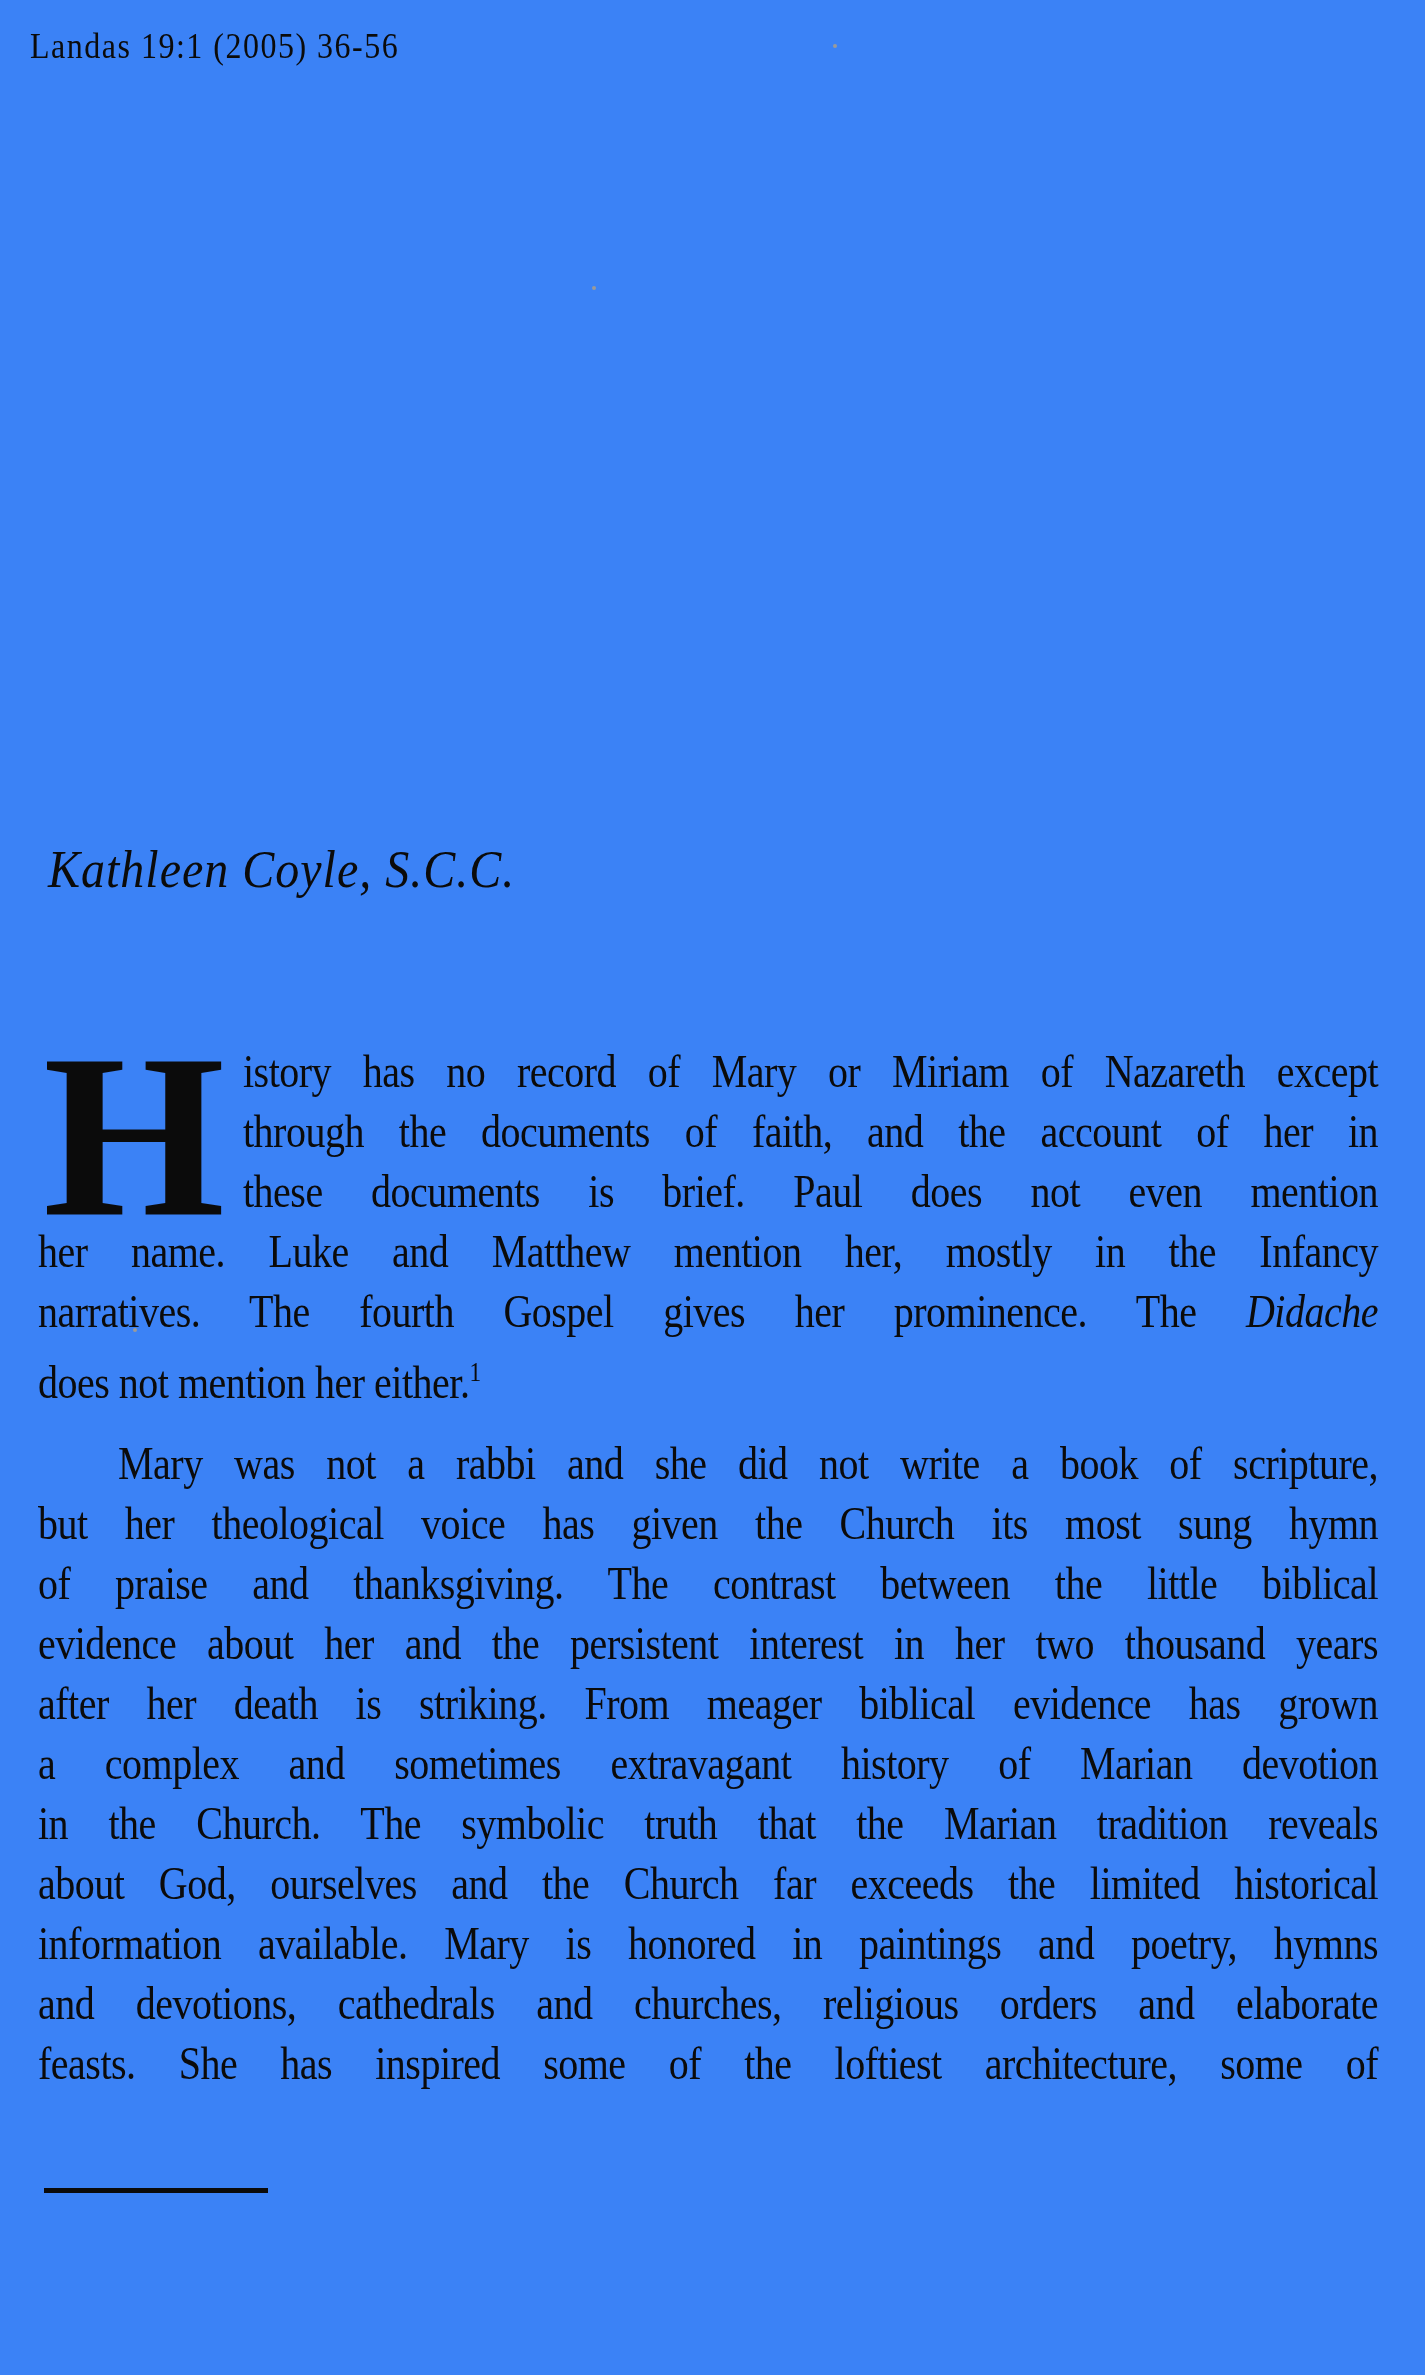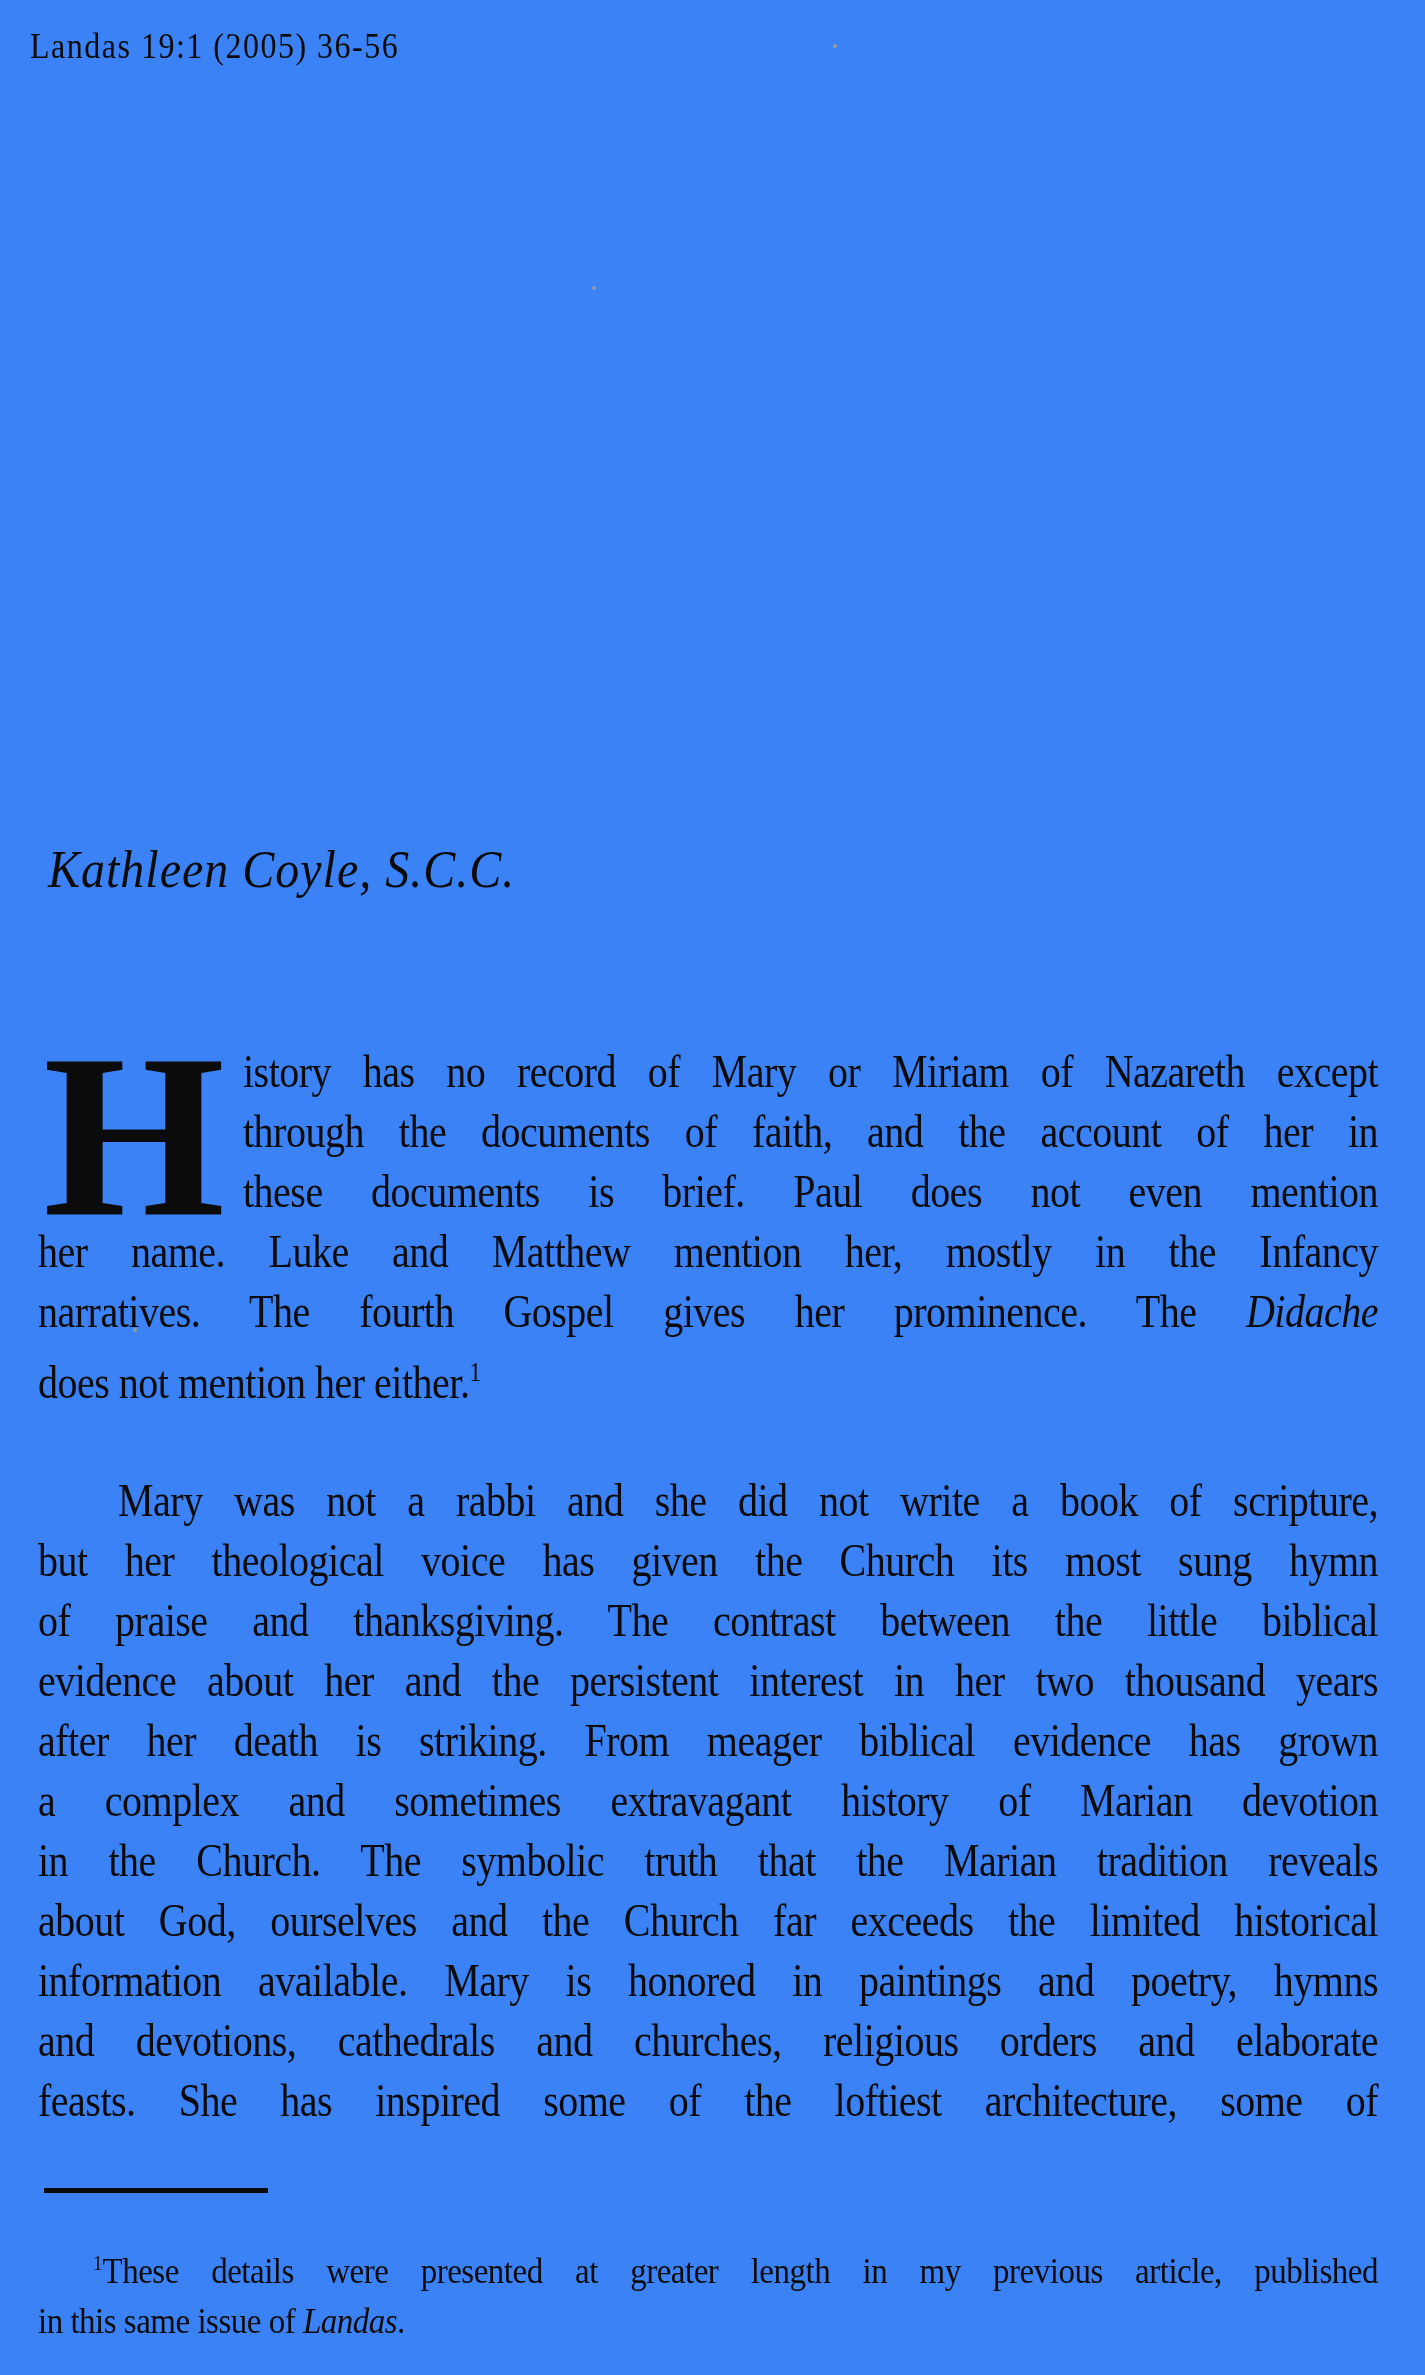--- a/index.html
+++ b/index.html
@@ -30,21 +30,21 @@
     transform: scaleY(1.15); transform-origin: left center;
   }
   .author {
     position: absolute; top: 838px; left: 48px;
     font-style: italic; font-size: 48px;
     transform: scaleY(1.12); transform-origin: left top;
     letter-spacing: 1px;
   }
   .body-text { position: absolute; top: 1042px; left: 38px; width: 1340px; }
   .para { position: relative; }
-  .para2 { margin-top: 69px; }
+  .para2 { margin-top: 32px; }
   .line {
     height: 60px; line-height: 60px;
     font-size: 40px; letter-spacing: -0.5px;
     text-align: justify; text-align-last: justify;
     white-space: nowrap;
     transform: scaleY(1.15); transform-origin: left center;
   }
   .line.no-stretch { text-align-last: left; }
   .line.dc-indent { padding-left: 205px; }
   .line.para-indent { padding-left: 80px; }
@@ -103,18 +103,14 @@
         <div class="line">in the Church.  The symbolic truth that the Marian tradition reveals</div>
         <div class="line">about God, ourselves and the Church far exceeds the limited historical</div>
         <div class="line">information available.  Mary is honored in paintings and poetry, hymns</div>
         <div class="line">and devotions, cathedrals and churches, religious orders and elaborate</div>
         <div class="line">feasts.  She has inspired some of the loftiest architecture, some of</div>
       </div>
   </div>
 
   <div class="footnote-rule"></div>
 
-  <div class="footnote">
-      <div class="line fn-indent"><sup>1</sup>These details were presented at greater length in my previous article, published</div>
-      <div class="line no-stretch">in this same issue of <i>Landas</i>.</div>
-    </div>
 
 </div>
 
 </body></html>

